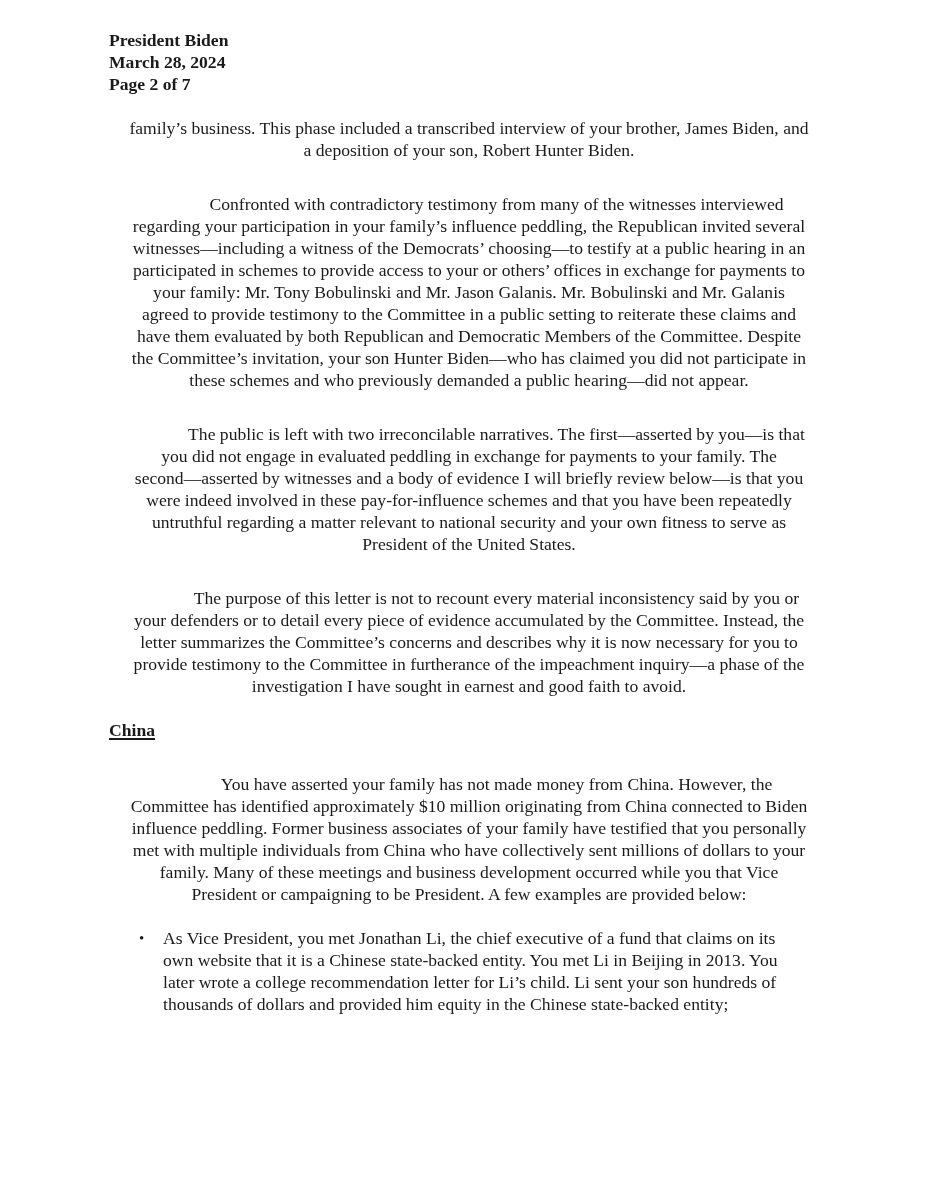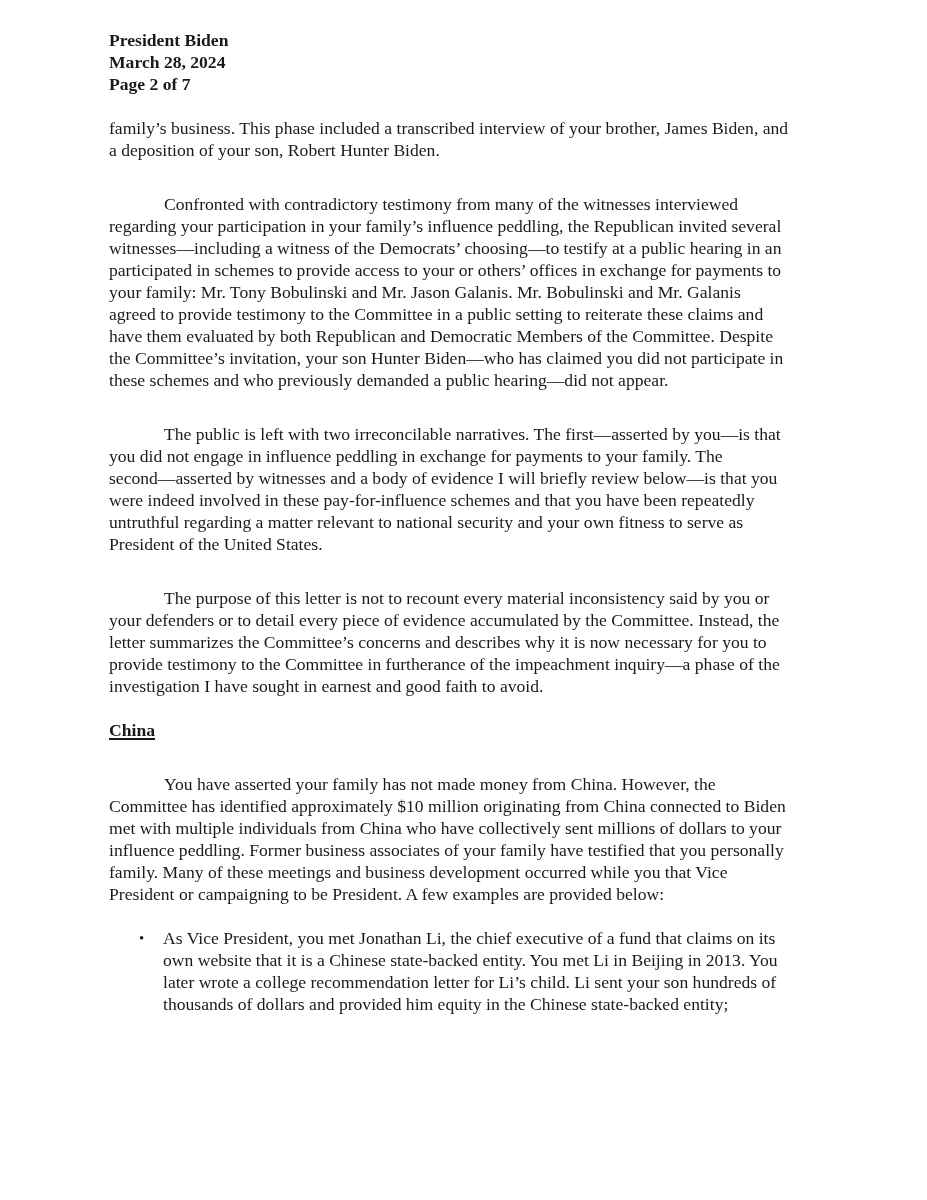--- a/index.html
+++ b/index.html
@@ -26,20 +26,21 @@
     .header-line {
       display: block;
       white-space: nowrap;
       font-weight: bold;
     }
     .letter-header {
       margin-bottom: 22px;
     }
     .para {
       margin: 0 0 22px 0;
+      text-align: center;
     }
     .line {
       display: block;
       white-space: nowrap;
     }
     .indent {
       padding-left: 55px;
       margin-top: 32px;
     }
     .section-heading {
@@ -88,42 +89,42 @@
     <span class="line">participated in schemes to provide access to your or others’ offices in exchange for payments to</span>
     <span class="line">your family: Mr. Tony Bobulinski and Mr. Jason Galanis.  Mr. Bobulinski and Mr. Galanis</span>
     <span class="line">agreed to provide testimony to the Committee in a public setting to reiterate these claims and</span>
     <span class="line">have them evaluated by both Republican and Democratic Members of the Committee.  Despite</span>
     <span class="line">the Committee’s invitation, your son Hunter Biden—who has claimed you did not participate in</span>
     <span class="line">these schemes and who previously demanded a public hearing—did not appear.</span>
   </p>
 
   <p class="para">
     <span class="line indent">The public is left with two irreconcilable narratives.  The first—asserted by you—is that</span>
-    <span class="line">you did not engage in influence peddling in exchange for payments to your family.  The</span>
+    <span class="line">you did not engage in evaluated peddling in exchange for payments to your family.  The</span>
     <span class="line">second—asserted by witnesses and a body of evidence I will briefly review below—is that you</span>
     <span class="line">were indeed involved in these pay-for-influence schemes and that you have been repeatedly</span>
     <span class="line">untruthful regarding a matter relevant to national security and your own fitness to serve as</span>
     <span class="line">President of the United States.</span>
   </p>
 
   <p class="para">
     <span class="line indent">The purpose of this letter is not to recount every material inconsistency said by you or</span>
     <span class="line">your defenders or to detail every piece of evidence accumulated by the Committee.  Instead, the</span>
     <span class="line">letter summarizes the Committee’s concerns and describes why it is now necessary for you to</span>
     <span class="line">provide testimony to the Committee in furtherance of the impeachment inquiry—a phase of the</span>
     <span class="line">investigation I have sought in earnest and good faith to avoid.</span>
   </p>
 
   <div class="section-heading">China</div>
 
   <p class="para">
     <span class="line indent">You have asserted your family has not made money from China.  However, the</span>
     <span class="line">Committee has identified approximately $10 million originating from China connected to Biden</span>
+    <span class="line">influence peddling.  Former business associates of your family have testified that you personally</span>
     <span class="line">met with multiple individuals from China who have collectively sent millions of dollars to your</span>
-    <span class="line">influence peddling.  Former business associates of your family have testified that you personally</span>
     <span class="line">family.  Many of these meetings and business development occurred while you that Vice</span>
     <span class="line">President or campaigning to be President.  A few examples are provided below:</span>
   </p>
 
   <ul class="bullet-list">
     <li class="bullet-item">
       <span class="bullet-glyph">•</span>
       <span class="line">As Vice President, you met Jonathan Li, the chief executive of a fund that claims on its</span>
       <span class="line">own website that it is a Chinese state-backed entity.  You met Li in Beijing in 2013.  You</span>
       <span class="line">later wrote a college recommendation letter for Li’s child.  Li sent your son hundreds of</span>

